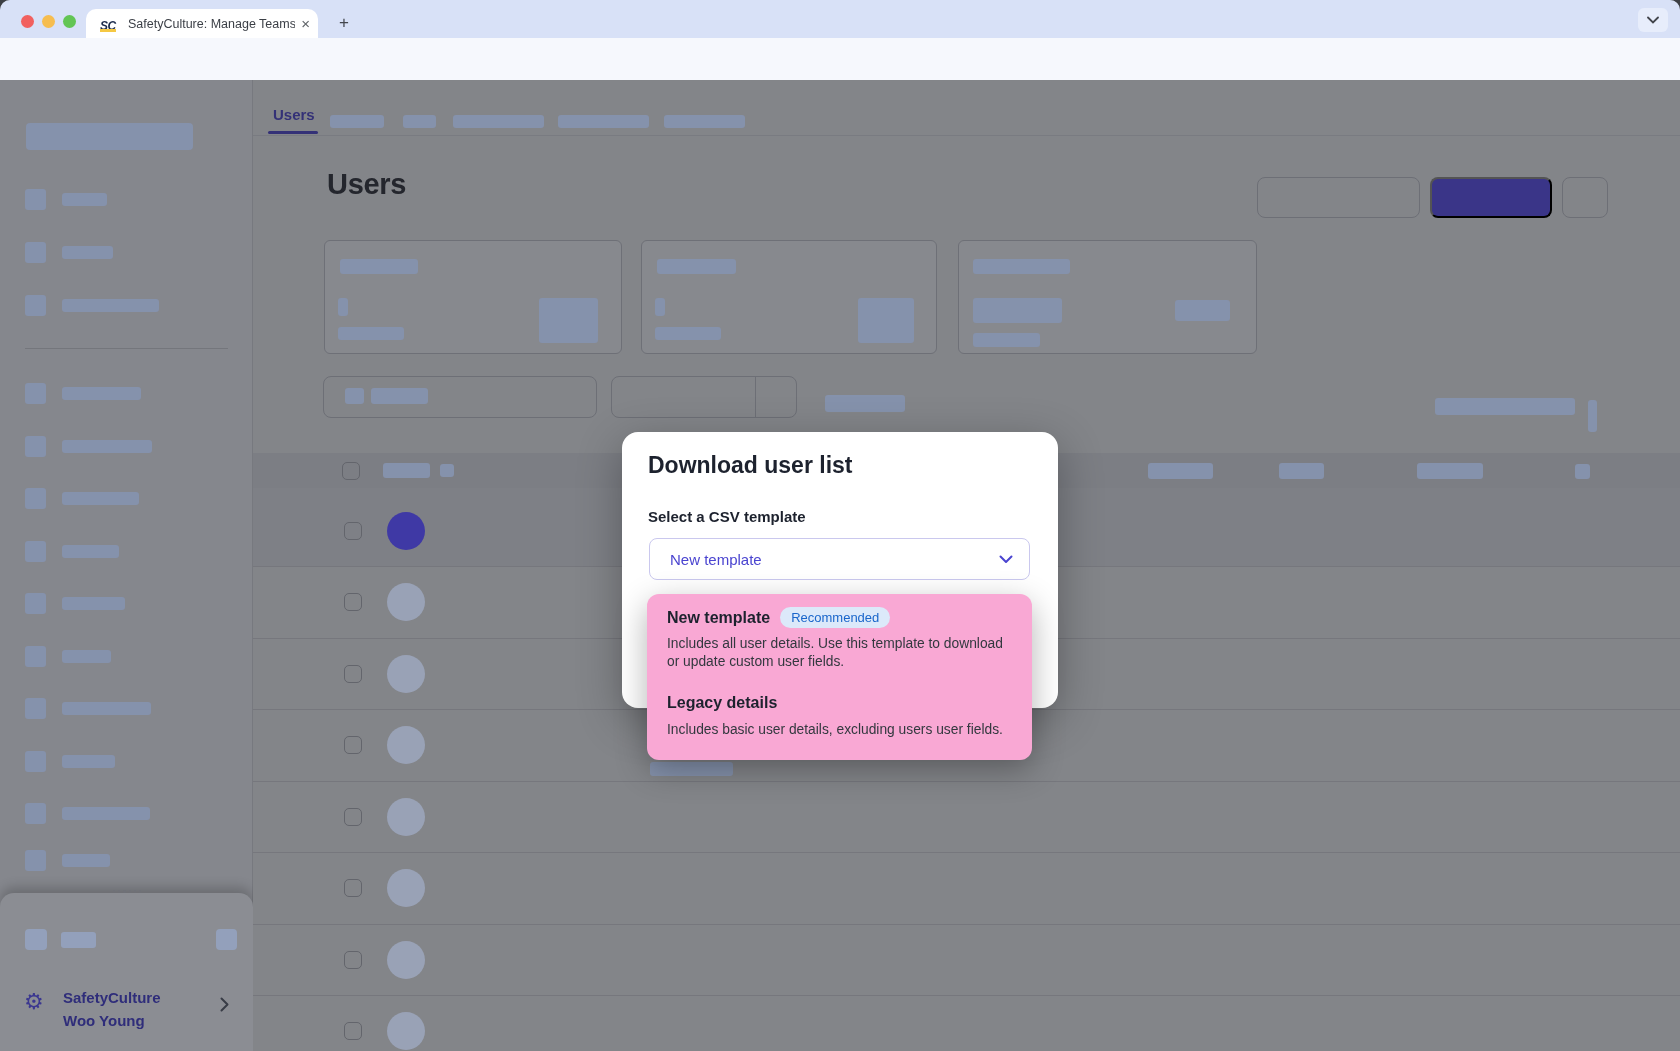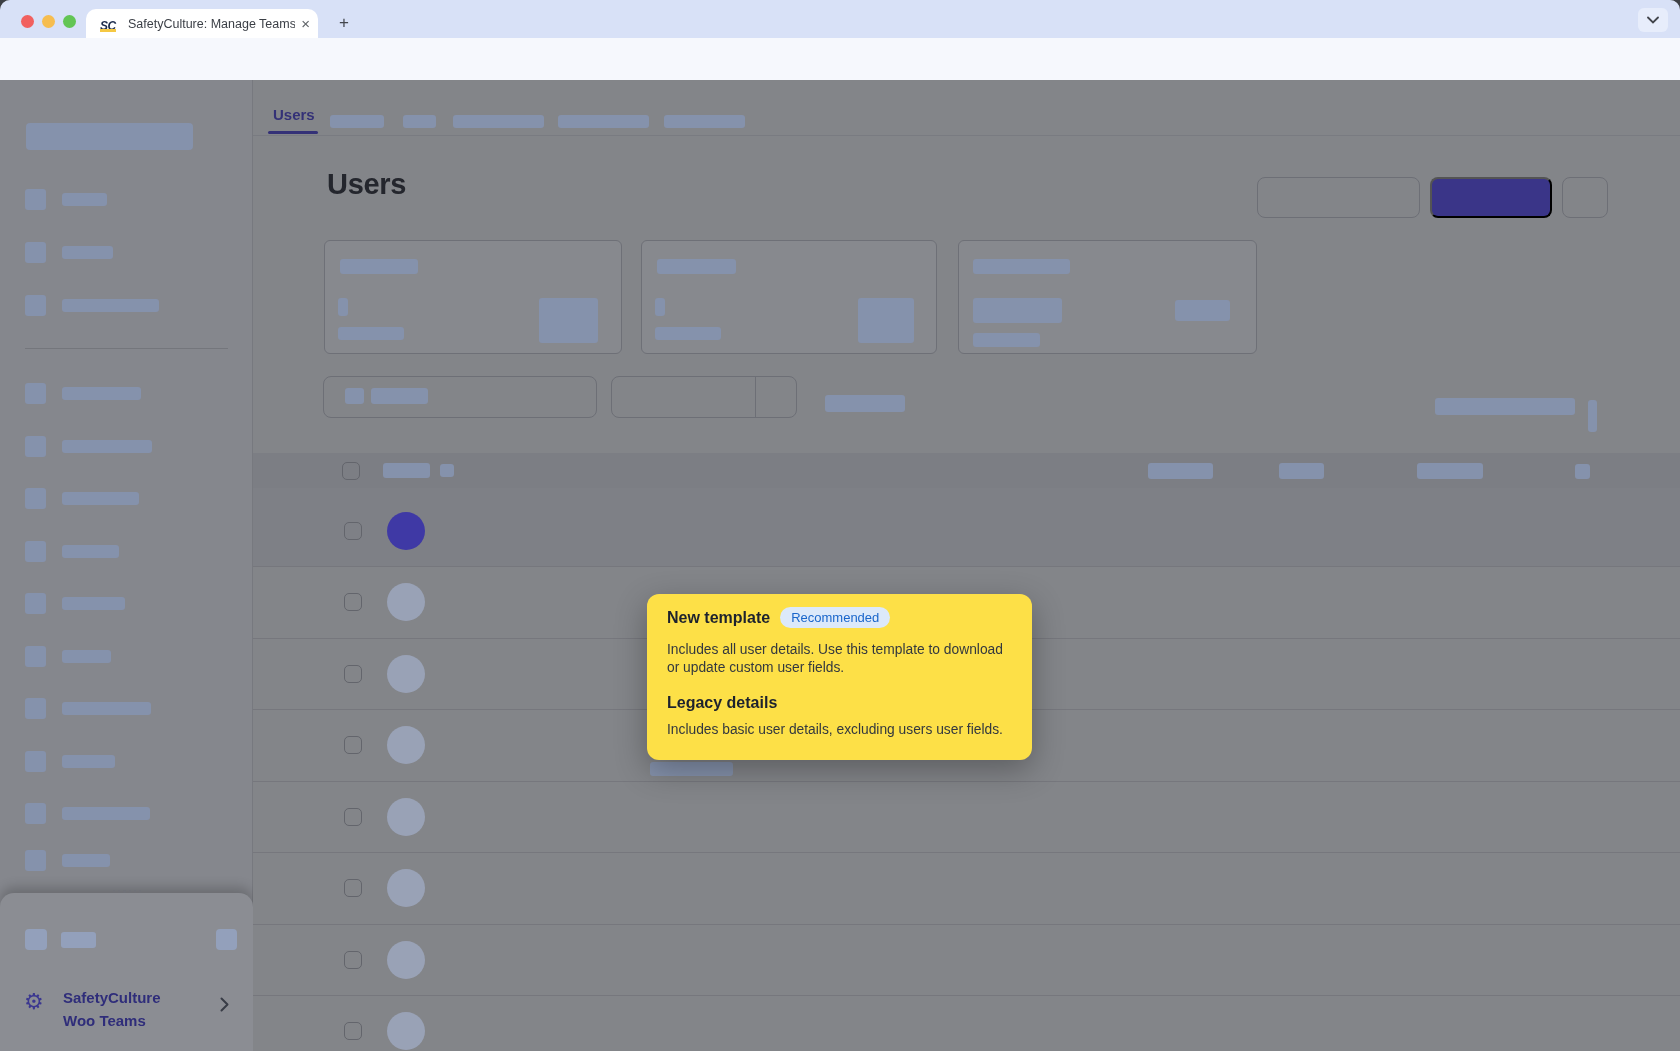--- a/index.html
+++ b/index.html
@@ -49,26 +49,26 @@
   #row1-band{position:absolute;left:0;top:408px;width:1427px;height:78px;background:#7e8086;}
   .row-line{position:absolute;left:0;width:1427px;height:1px;background:#76777d;}
   .cb{position:absolute;width:18px;height:18px;border:1.5px solid #63656c;border-radius:5px;background:transparent;}
   .avatar{position:absolute;width:38px;height:38px;border-radius:50%;background:#99a2b6;}
   
   #modal{position:absolute;left:622px;top:432px;width:436px;height:276px;background:#ffffff;border-radius:16px;box-shadow:0 12px 45px rgba(0,0,0,0.30);}
   #modal-title{position:absolute;left:26px;top:20px;font-size:23px;font-weight:bold;color:#1d222e;}
   #select-label{position:absolute;left:26px;top:76px;font-size:15px;font-weight:600;color:#1d222e;}
   #csv-select{position:absolute;left:27px;top:106px;width:381px;height:42px;border:1px solid #cac8ee;border-radius:8px;background:#fff;display:flex;align-items:center;padding:0 16px 0 20px;}
   #csv-select .val{font-size:15px;color:#4a44d0;flex:1;}
-  #dropdown{position:absolute;left:647px;top:594px;width:385px;height:166px;background:#fde047;border-radius:12px;box-shadow:0 10px 32px rgba(0,0,0,0.30);}
+  #dropdown{position:absolute;left:647px;top:594px;width:385px;height:166px;background:#f9a8d4;border-radius:12px;box-shadow:0 10px 32px rgba(0,0,0,0.30);}
   .opt-title{font-size:16px;font-weight:bold;color:#1d222e;}
   .badge{display:inline-block;background:#dce9fa;color:#1a66cb;font-size:13px;padding:3px 11px;border-radius:999px;margin-left:10px;position:relative;top:-1px;}
   .opt-desc{font-size:13.8px;color:#33383f;line-height:1.33;}
   #opt1{position:absolute;left:20px;top:14px;width:345px;}
-  #opt1 .opt-desc{margin-top:12px;}
+  #opt1 .opt-desc{margin-top:6px;}
   #opt2{position:absolute;left:20px;top:100px;width:350px;}
   #opt2 .opt-desc{margin-top:9px;}
   svg{display:block;}
 </style>
 </head>
 <body>
 
 <div id="window">
 
   <div id="tabstrip">
@@ -201,21 +201,21 @@
             <i></i>
             <i></i>
             <i></i>
             <i></i>
           </div>
         <div class="skel-lite" style="left:25px;top:36px;width:22px;height:21px;border-radius:4px;"></div>
         <div class="skel-lite" style="left:61px;top:39px;width:35px;height:16px;"></div>
         <div class="skel-lite" style="left:216px;top:36px;width:21px;height:21px;border-radius:4px;"></div>
         <div id="gear">⚙</div>
         <div id="account-org">SafetyCulture</div>
-        <div id="account-user">Woo Teams</div>
+        <div id="account-user">Woo Young</div>
         <div id="acct-chev">
           <svg width="9" height="15" viewBox="0 0 9 15">
               <path d="M1.5 1.5 L7.5 7.5 L1.5 13.5" fill="none" stroke="#383c46" stroke-width="2" stroke-linecap="round" stroke-linejoin="round"></path>
             </svg>
         </div>
       </div>
     </div>
 
     <div id="main">
       <div id="pagetabs">
@@ -312,20 +312,32 @@
           <span class="row-line" style="top: 629px;"></span>
           <span class="row-line" style="top: 701px;"></span>
           <span class="row-line" style="top: 772px;"></span>
           <span class="row-line" style="top: 844px;"></span>
           <span class="row-line" style="top: 915px;"></span>
         </div>
       <span class="skel" style="left:397px;top:682px;width:83px;height:14px;"></span>
     </div>
   </div>
 
+  <div id="modal">
+    <div id="modal-title">Download user list</div>
+    <div id="select-label">Select a CSV template</div>
+    <div id="csv-select">
+      <span class="val">New template</span>
+      <span>
+        <svg width="14" height="9" viewBox="0 0 14 9">
+            <path d="M1.5 1.5 L7 7 L12.5 1.5" fill="none" stroke="#4a44d0" stroke-width="2" stroke-linecap="round" stroke-linejoin="round"></path>
+          </svg>
+      </span>
+    </div>
+  </div>
 
   <div id="dropdown">
     <div id="opt1">
       <span class="opt-title">New template</span><span class="badge">Recommended</span>
       <div class="opt-desc">Includes all user details. Use this template to download or update custom user fields.</div>
     </div>
     <div id="opt2">
       <span class="opt-title">Legacy details</span>
       <div class="opt-desc">Includes basic user details, excluding users user fields.</div>
     </div>

